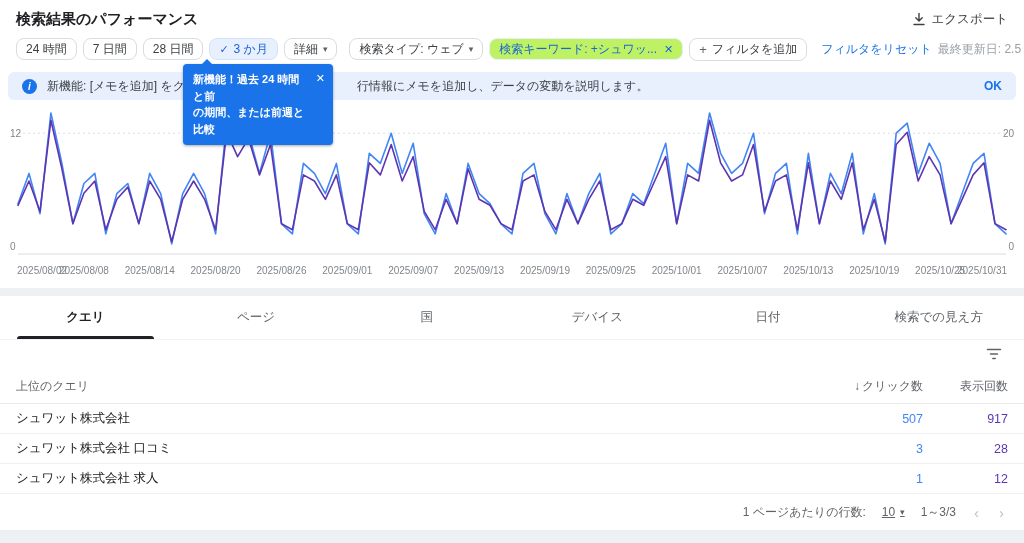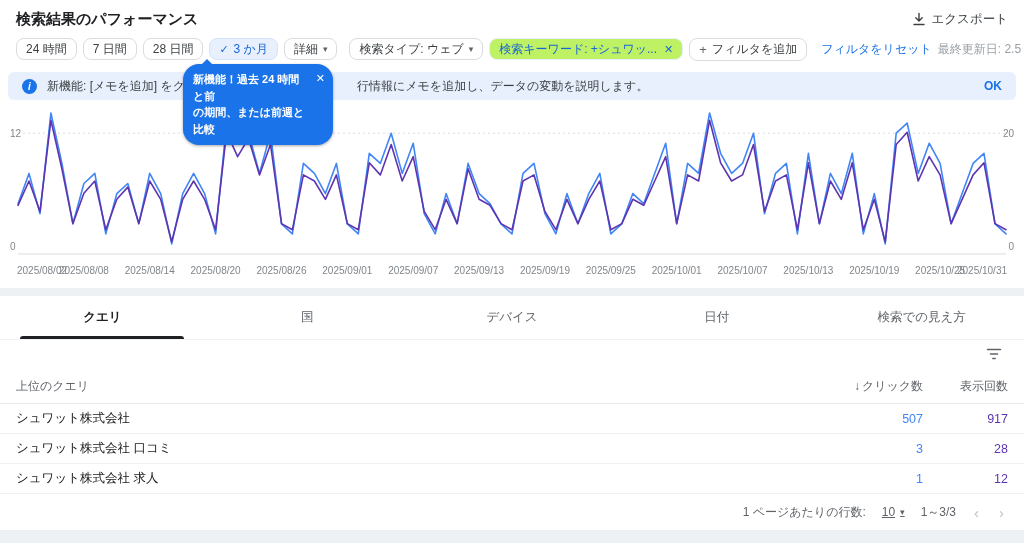--- a/index.html
+++ b/index.html
@@ -31,21 +31,21 @@
   .info-icon { flex:none; width:15px; height:15px; border-radius:50%; background:var(--accent,#1a73e8); color:#fff; font-size:10px; font-weight:700; font-style:italic; display:flex; align-items:center; justify-content:center; }
   .b-left { white-space:nowrap; overflow:hidden; max-width:150px; }
   .b-gap { flex:none; width:140px; }
   .b-right { white-space:nowrap; overflow:hidden; }
   .ok { margin-left:auto; color:var(--accent,#1a73e8); font-weight:700; cursor:pointer; }
 
   #perf-chart { display:block; margin-top:4px; }
   #perf-chart text { fill:#80868b; font-size:10px; }
 
   
-  .tooltip { position:absolute; left:183px; top:64px; width:150px; background:var(--accent,#1a73e8); color:#fff; border-radius:16px; padding:7px 8px 8px 10px; font-size:11px; line-height:1.5; z-index:20; display:flex; gap:7px; box-shadow:0 1px 3px rgba(0,0,0,.35); font-weight:700; }
+  .tooltip { position:absolute; left:183px; top:64px; width:150px; background:var(--accent,#1a73e8); color:#fff; border-radius:4px; padding:7px 8px 8px 10px; font-size:11px; line-height:1.5; z-index:20; display:flex; gap:7px; box-shadow:0 1px 3px rgba(0,0,0,.35); font-weight:700; }
   .tooltip::before { content:""; position:absolute; top:-5px; left:18px; width:0; height:0; border-left:6px solid transparent; border-right:6px solid transparent; border-bottom:6px solid var(--accent,#1a73e8); }
   .tt-close { cursor:pointer; font-size:11px; line-height:1.3; }
 
   .hgap { height:8px; background:#eef1f4; }
 
   
   .table-card { background:#fff; display:flex; flex-direction:column; }
   .tabs { height:44px; display:flex; border-bottom:1px solid #f1f3f4; }
   .tab { flex:1; display:flex; align-items:center; justify-content:center; font-size:12.5px; color:#5f6368; cursor:pointer; position:relative; }
   .tab.active { color:#202124; font-weight:700; }
@@ -154,20 +154,21 @@
       <div>の期間、または前週と比較</div>
     </div>
     <span class="tt-close">✕</span>
   </div>
 
   <div class="hgap"></div>
 
   <section class="table-card">
     <nav class="tabs">
       <div class="tab active">クエリ</div>
+      <div class="tab">ページ</div>
       <div class="tab">国</div>
       <div class="tab">デバイス</div>
       <div class="tab">日付</div>
       <div class="tab">検索での見え方</div>
     </nav>
 
     <div class="table-toolbar">
       <button class="filter-btn">
         <svg width="16" height="14" viewBox="0 0 16 14">
             <path d="M1.5 2.5h13M4.5 7h7M6.8 11.5h2.4" stroke="#5f6368" stroke-width="1.5" stroke-linecap="round"></path>

